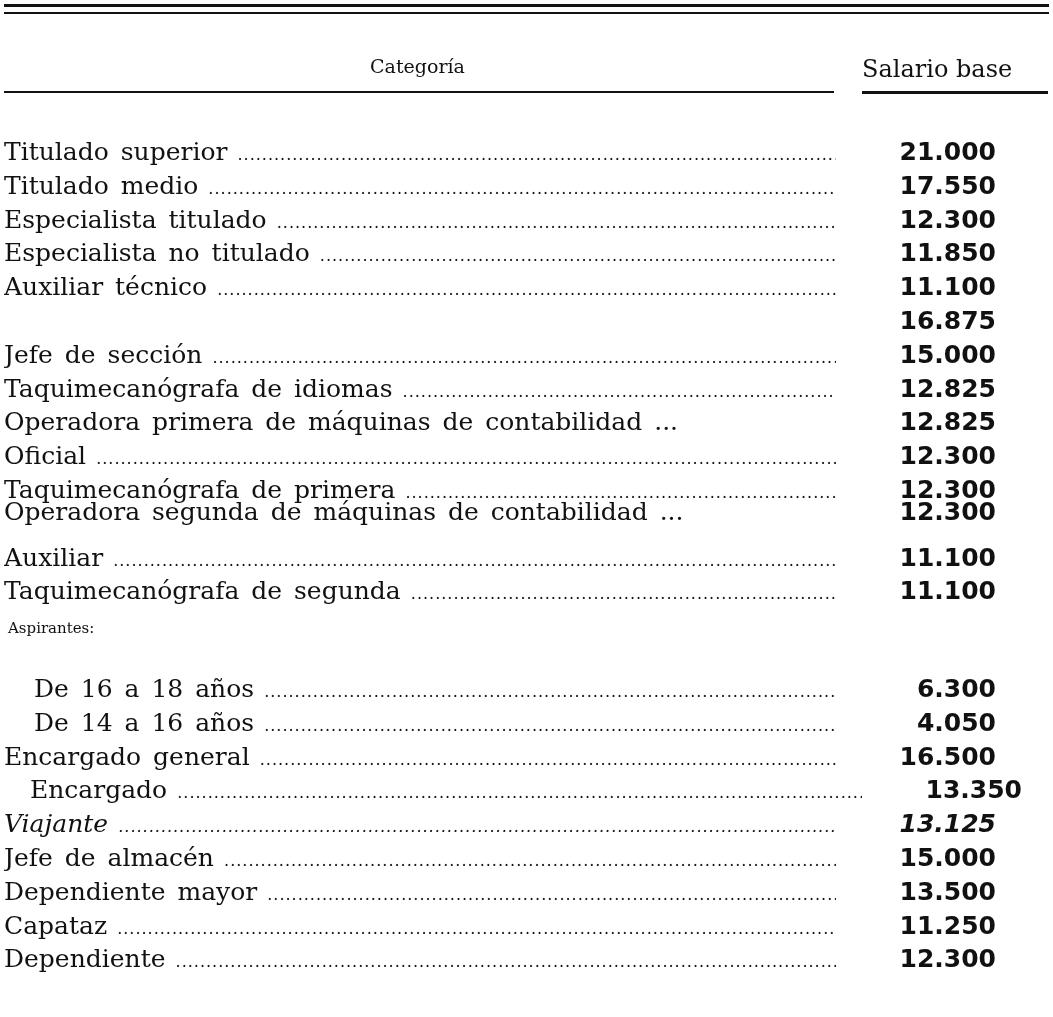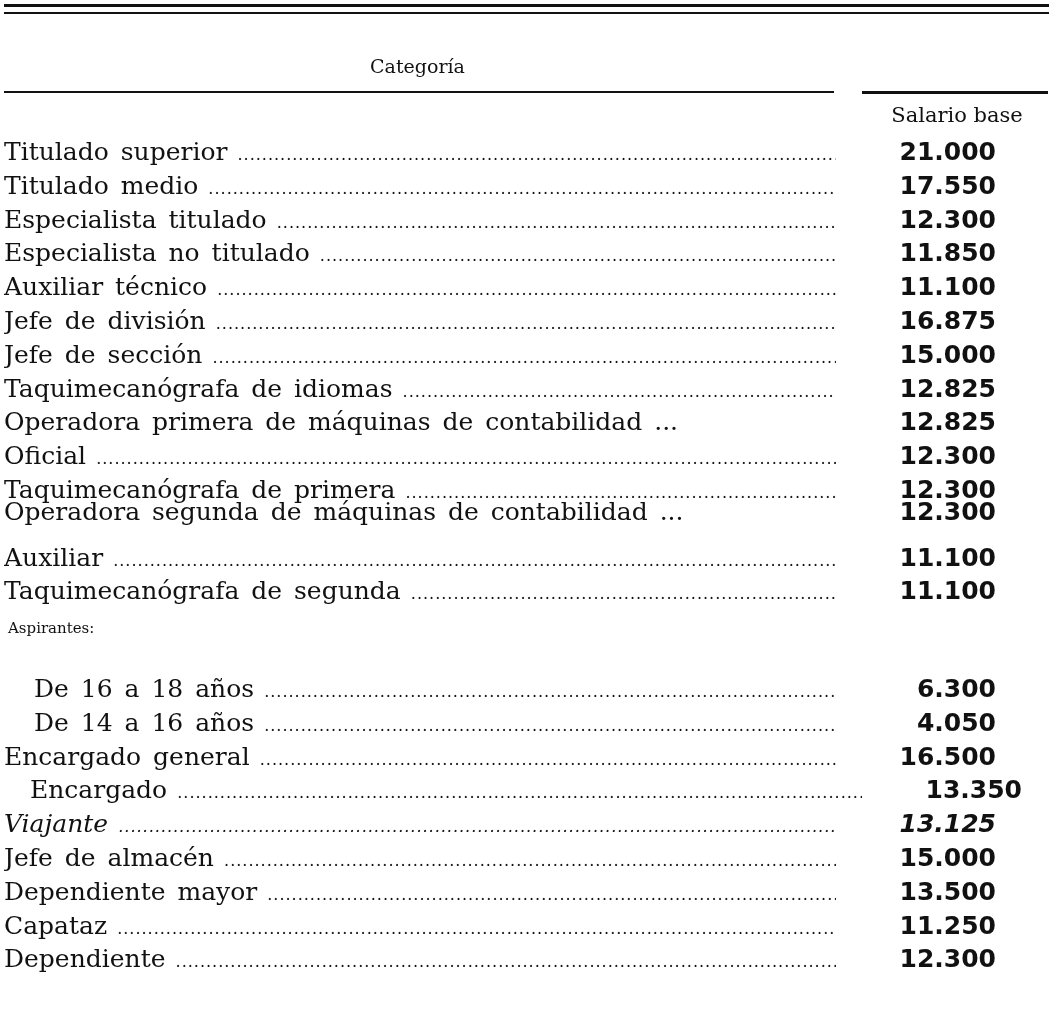--- a/index.html
+++ b/index.html
@@ -10,21 +10,21 @@
     }
     .rule { position: absolute; background: #111; }
     .top1 { left: 4px; top: 4px; width: 1045px; height: 3px; }
     .top2 { left: 4px; top: 12px; width: 1045px; height: 2px; }
     .head-cat {
       position: absolute; left: 0; width: 835px; top: 55px;
       text-align: center; font-size: 19px;
     }
     .head-sal {
       position: absolute; left: 862px; width: 190px; top: 55px;
-      text-align: center; font-size: 21px; margin-top: 48px;
+      text-align: left; font-size: 24px;
     }
     .hr-cat { left: 4px; top: 91px; width: 830px; height: 2px; }
     .hr-sal { left: 862px; top: 91px; width: 186px; height: 3px; }
     .row {
       position: absolute; left: 4px; width: 1010px; height: 34px;
       font-size: 25px; line-height: 34px; white-space: nowrap;
     }
     .row .label {
       position: absolute; left: 0; top: 0; width: 832px; overflow: hidden;
       word-spacing: 4px;
@@ -75,21 +75,20 @@
   </div>
 <div class="row" style="top: 236.4px;">
     <span class="label">Especialista no titulado</span>
     <span class="value">11.850</span>
   </div>
 <div class="row" style="top: 270.2px;">
     <span class="label">Auxiliar técnico</span>
     <span class="value">11.100</span>
   </div>
 <div class="row" style="top: 304px;">
-    <span class="label">Jefe de división</span>
     <span class="value">16.875</span>
   </div>
 <div class="row" style="top: 337.8px;">
     <span class="label">Jefe de sección</span>
     <span class="value">15.000</span>
   </div>
 <div class="row" style="top: 371.6px;">
     <span class="label">Taquimecanógrafa de idiomas</span>
     <span class="value">12.825</span>
   </div>

